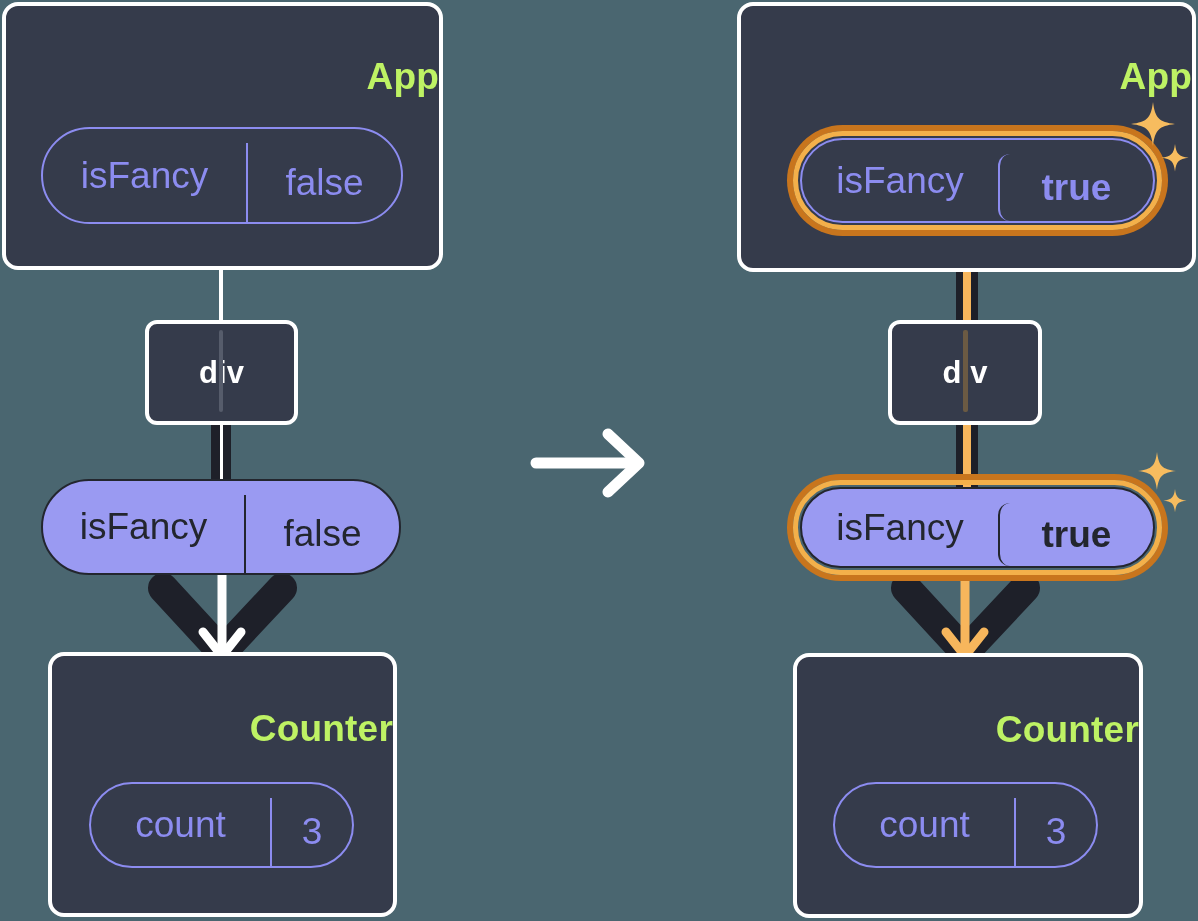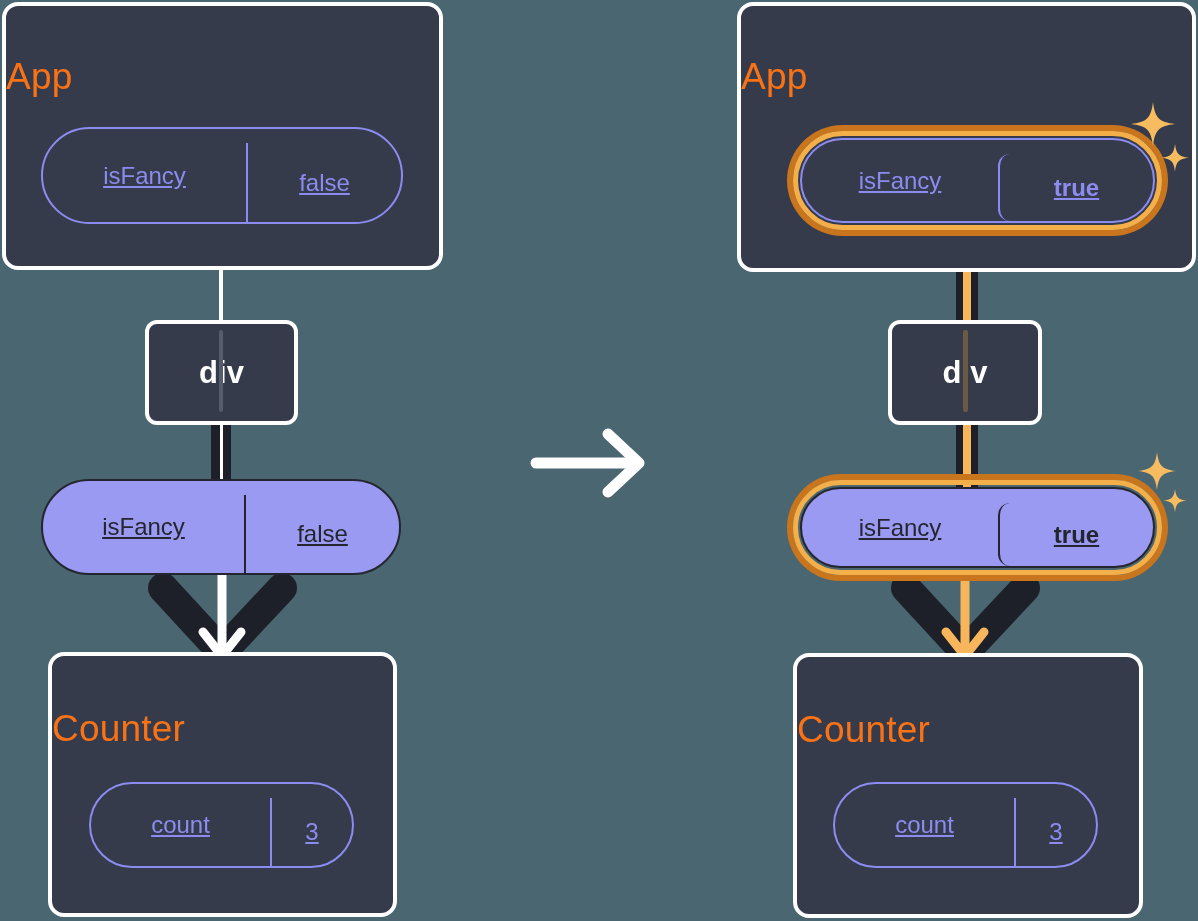--- a/index.html
+++ b/index.html
@@ -17,24 +17,24 @@
     position:absolute;
     background:#353b4b;
     border:4px solid #ffffff;
     border-radius:16px;
     box-sizing:border-box;
     z-index:6;
   }
   .panel-title{
     position:absolute;
     left:0;right:0;
-    text-align:left;
-    color:#f97316;
+    text-align:right;
+    color:#bef264;
     font-size:37px;
-    font-weight:400;
+    font-weight:700;
     letter-spacing:.2px;
   }
 
   
   .nodebox{
     position:absolute;
     background:#353b4b;
     border:4px solid #ffffff;
     border-radius:12px;
     box-sizing:border-box;
@@ -50,23 +50,22 @@
     position:absolute;
     box-sizing:border-box;
     display:flex;
     align-items:stretch;
     border-radius:999px;
     z-index:7;
   }
   .pill .seg{
     display:flex;align-items:center;justify-content:center;
     box-sizing:border-box;
-    font-size:24px;
+    font-size:37px;
     white-space:nowrap;
-    text-decoration:underline;
   }
   .pill .seg.key{flex:1 1 auto;}
   .pill .seg.val{flex:0 0 auto;margin-top:14px;}
 
   
   .pill.outline{
     border:2px solid #8c8cf0;
     background:transparent;
   }
   .pill.outline .seg{color:#8c8cf0;}

